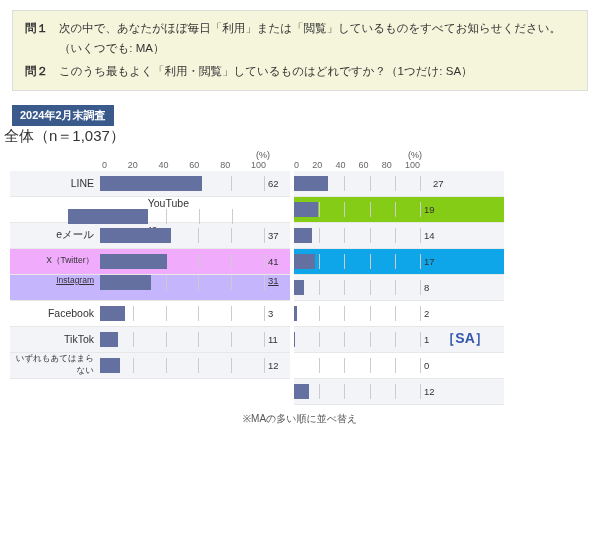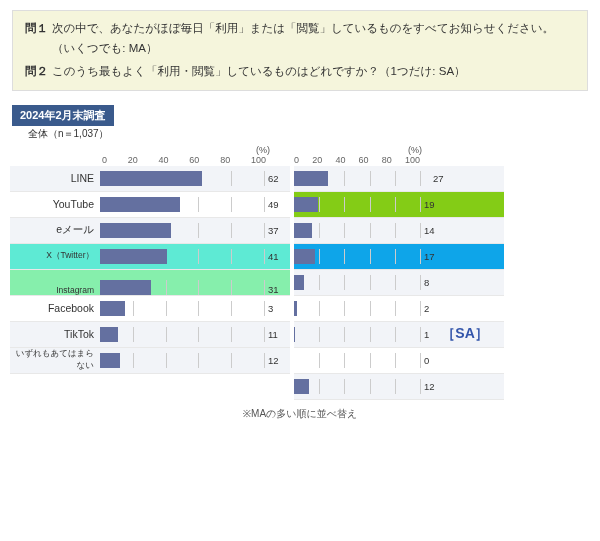--- a/index.html
+++ b/index.html
@@ -14,39 +14,39 @@
     .question-box {
       background: #f5f5dc;
       border: 1px solid #ddd;
       margin: 10px 12px 8px 12px;
       padding: 8px 12px;
       line-height: 1.7;
       font-size: 11.5px;
     }
     .question-box .q-line {
       display: flex;
-      gap: 4px;
+      gap: 11px;
     }
     .question-box .q-num {
       font-weight: bold;
       white-space: nowrap;
     }
     .survey-label {
       display: inline-block;
       background: #3a5a8c;
       color: #fff;
       padding: 3px 8px;
       font-size: 11px;
       font-weight: bold;
       margin: 6px 12px 0 12px;
     }
     .survey-sublabel {
-      font-size: 10px;
+      font-size: 15px;
       color: #333;
-      margin: 1px 12px 4px 28px;
+      margin: 1px 12px 4px 4px;
     }
     .bar-row {
       display: flex;
       align-items: center;
       height: 26px;
       border-bottom: 1px solid #e8e8e8;
     }
     .bar-row:nth-child(odd) { background: #f9f9f9; }
     .bar-row:nth-child(even) { background: #fff; }
     .note {
@@ -118,21 +118,21 @@
           <div style="width: 164px; height: 15px; position: relative; flex-shrink: 0;">
             <div style="position: absolute; top: 0px; bottom: 0px; left: 32.8px; width: 1px; background: rgb(204, 204, 204);"></div>
             <div style="position: absolute; top: 0px; bottom: 0px; left: 65.6px; width: 1px; background: rgb(204, 204, 204);"></div>
             <div style="position: absolute; top: 0px; bottom: 0px; left: 98.4px; width: 1px; background: rgb(204, 204, 204);"></div>
             <div style="position: absolute; top: 0px; bottom: 0px; left: 131.2px; width: 1px; background: rgb(204, 204, 204);"></div>
             <div style="position: absolute; top: 0px; bottom: 0px; left: 164px; width: 1px; background: rgb(204, 204, 204);"></div>
             <div style="height: 100%; width: 101.68px; background: rgb(100, 112, 160); position: relative; z-index: 1;"></div>
           </div>
           <div style="font-size: 9.5px; color: rgb(51, 51, 51); margin-left: 4px;">62</div>
         </div>
-        <div class="bar-row" style="display: flex; align-items: center; height: 26px; border-bottom: 1px solid rgb(232, 232, 232); background: rgb(255, 255, 255);">
+        <div class="bar-row" style="display: flex; align-items: center; height: 26px; border-bottom: 1px solid rgb(232, 232, 232); background: rgb(255, 255, 255); flex-direction: column;">
           <div style="width: 90px; text-align: right; padding-right: 6px; font-size: 10.5px; color: rgb(51, 51, 51); flex-shrink: 0;">YouTube</div>
           <div style="width: 164px; height: 15px; position: relative; flex-shrink: 0;">
             <div style="position: absolute; top: 0px; bottom: 0px; left: 32.8px; width: 1px; background: rgb(204, 204, 204);"></div>
             <div style="position: absolute; top: 0px; bottom: 0px; left: 65.6px; width: 1px; background: rgb(204, 204, 204);"></div>
             <div style="position: absolute; top: 0px; bottom: 0px; left: 98.4px; width: 1px; background: rgb(204, 204, 204);"></div>
             <div style="position: absolute; top: 0px; bottom: 0px; left: 131.2px; width: 1px; background: rgb(204, 204, 204);"></div>
             <div style="position: absolute; top: 0px; bottom: 0px; left: 164px; width: 1px; background: rgb(204, 204, 204);"></div>
             <div style="height: 100%; width: 80.36px; background: rgb(100, 112, 160); position: relative; z-index: 1;"></div>
           </div>
           <div style="font-size: 9.5px; color: rgb(51, 51, 51); margin-left: 4px;">49</div>
@@ -142,33 +142,33 @@
           <div style="width: 164px; height: 15px; position: relative; flex-shrink: 0;">
             <div style="position: absolute; top: 0px; bottom: 0px; left: 32.8px; width: 1px; background: rgb(204, 204, 204);"></div>
             <div style="position: absolute; top: 0px; bottom: 0px; left: 65.6px; width: 1px; background: rgb(204, 204, 204);"></div>
             <div style="position: absolute; top: 0px; bottom: 0px; left: 98.4px; width: 1px; background: rgb(204, 204, 204);"></div>
             <div style="position: absolute; top: 0px; bottom: 0px; left: 131.2px; width: 1px; background: rgb(204, 204, 204);"></div>
             <div style="position: absolute; top: 0px; bottom: 0px; left: 164px; width: 1px; background: rgb(204, 204, 204);"></div>
             <div style="height: 100%; width: 70.52px; background: rgb(100, 112, 160); position: relative; z-index: 1;"></div>
           </div>
           <div style="font-size: 9.5px; color: rgb(51, 51, 51); margin-left: 4px;">37</div>
         </div>
-        <div class="bar-row" style="display: flex; align-items: center; height: 26px; border-bottom: 1px solid rgb(232, 232, 232); background: #5eead4;">
+        <div class="bar-row" style="display: flex; align-items: center; height: 26px; border-bottom: 1px solid rgb(232, 232, 232); background: #f0abfc;">
           <div style="width: 90px; text-align: right; padding-right: 6px; font-size: 8.5px; color: rgb(51, 51, 51); flex-shrink: 0;">X（Twitter）</div>
           <div style="width: 164px; height: 15px; position: relative; flex-shrink: 0;">
             <div style="position: absolute; top: 0px; bottom: 0px; left: 32.8px; width: 1px; background: rgb(204, 204, 204);"></div>
             <div style="position: absolute; top: 0px; bottom: 0px; left: 65.6px; width: 1px; background: rgb(204, 204, 204);"></div>
             <div style="position: absolute; top: 0px; bottom: 0px; left: 98.4px; width: 1px; background: rgb(204, 204, 204);"></div>
             <div style="position: absolute; top: 0px; bottom: 0px; left: 131.2px; width: 1px; background: rgb(204, 204, 204);"></div>
             <div style="position: absolute; top: 0px; bottom: 0px; left: 164px; width: 1px; background: rgb(204, 204, 204);"></div>
             <div style="height: 100%; width: 67.24px; background: rgb(100, 112, 160); position: relative; z-index: 1;"></div>
           </div>
           <div style="font-size: 9.5px; color: rgb(51, 51, 51); margin-left: 4px;">41</div>
         </div>
-        <div class="bar-row" style="display: flex; align-items: flex-end; height: 26px; border-bottom: 1px solid rgb(232, 232, 232); background: #86efac;">
+        <div class="bar-row" style="display: flex; align-items: flex-start; height: 26px; border-bottom: 1px solid rgb(232, 232, 232); background: #c4b5fd; text-decoration: underline;">
           <div style="width: 90px; text-align: right; padding-right: 6px; font-size: 8.5px; color: rgb(51, 51, 51); flex-shrink: 0;">Instagram</div>
           <div style="width: 164px; height: 15px; position: relative; flex-shrink: 0;">
             <div style="position: absolute; top: 0px; bottom: 0px; left: 32.8px; width: 1px; background: rgb(204, 204, 204);"></div>
             <div style="position: absolute; top: 0px; bottom: 0px; left: 65.6px; width: 1px; background: rgb(204, 204, 204);"></div>
             <div style="position: absolute; top: 0px; bottom: 0px; left: 98.4px; width: 1px; background: rgb(204, 204, 204);"></div>
             <div style="position: absolute; top: 0px; bottom: 0px; left: 131.2px; width: 1px; background: rgb(204, 204, 204);"></div>
             <div style="position: absolute; top: 0px; bottom: 0px; left: 164px; width: 1px; background: rgb(204, 204, 204);"></div>
             <div style="height: 100%; width: 50.84px; background: rgb(100, 112, 160); position: relative; z-index: 1;"></div>
           </div>
           <div style="font-size: 9.5px; color: rgb(51, 51, 51); margin-left: 4px;">31</div>

